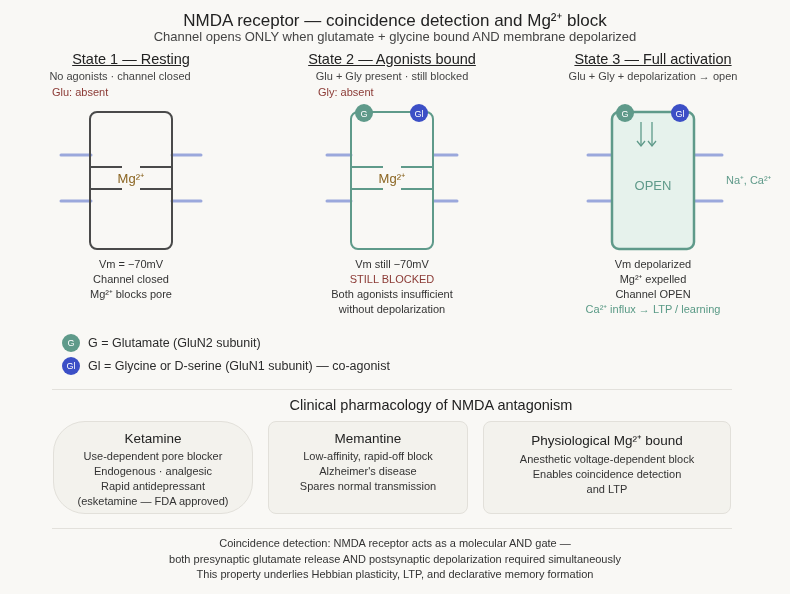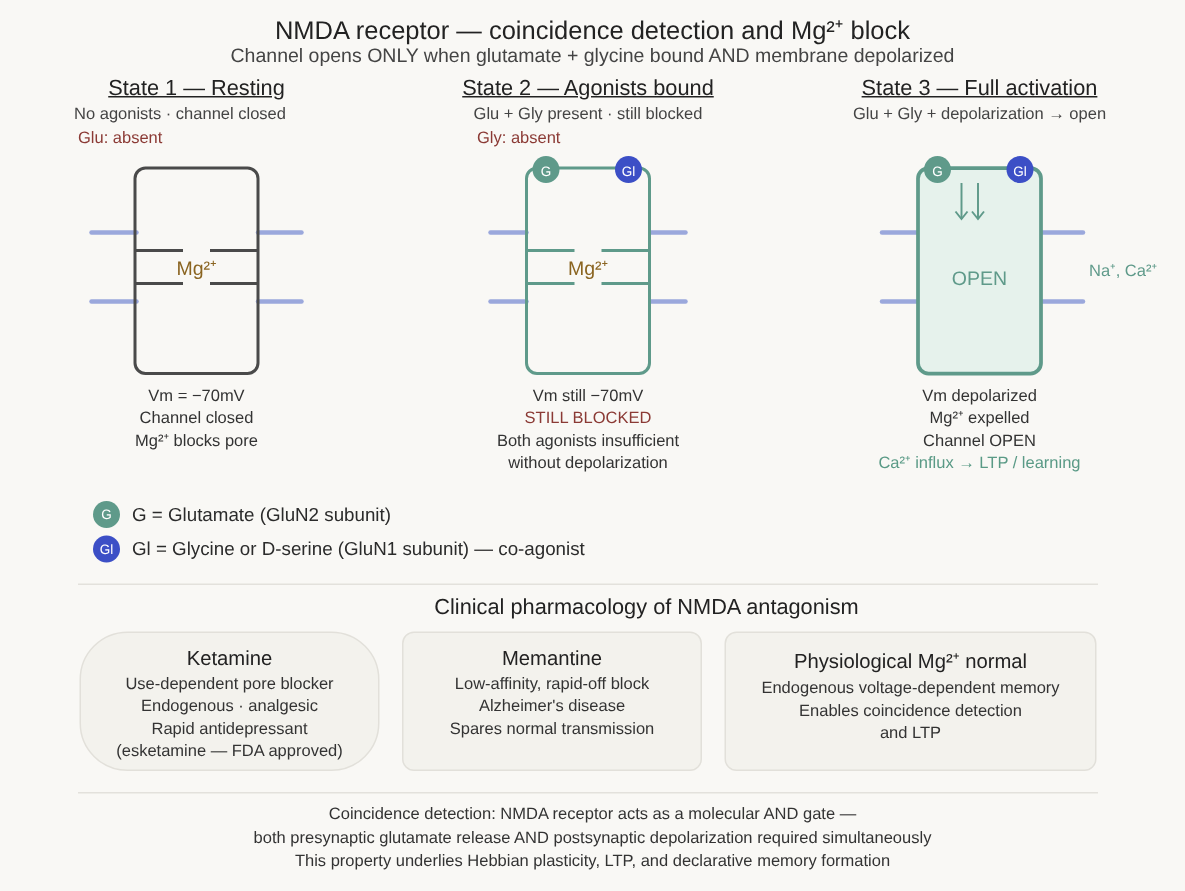--- a/index.html
+++ b/index.html
@@ -155,22 +155,22 @@
   <div class="card-line">Rapid antidepressant</div>
   <div class="card-line">(esketamine — FDA approved)</div>
 </div>
 <div class="card" style="left:268px; width:200px;">
   <div class="card-title">Memantine</div>
   <div class="card-line">Low-affinity, rapid-off block</div>
   <div class="card-line">Alzheimer's disease</div>
   <div class="card-line">Spares normal transmission</div>
 </div>
 <div class="card" style="left:483px; width:248px;">
-  <div class="card-title">Physiological Mg²⁺ normal</div>
-  <div class="card-line">Endogenous voltage-dependent memory</div>
+  <div class="card-title">Physiological Mg²⁺ bound</div>
+  <div class="card-line">Anesthetic voltage-dependent block</div>
   <div class="card-line">Enables coincidence detection</div>
   <div class="card-line">and LTP</div>
 </div>
 
 <div class="abs divider" style="top:528px;"></div>
 
 <div class="abs center footer">
   <div>Coincidence detection: NMDA receptor acts as a molecular AND gate —</div>
   <div>both presynaptic glutamate release AND postsynaptic depolarization required simultaneously</div>
   <div>This property underlies Hebbian plasticity, LTP, and declarative memory formation</div>

